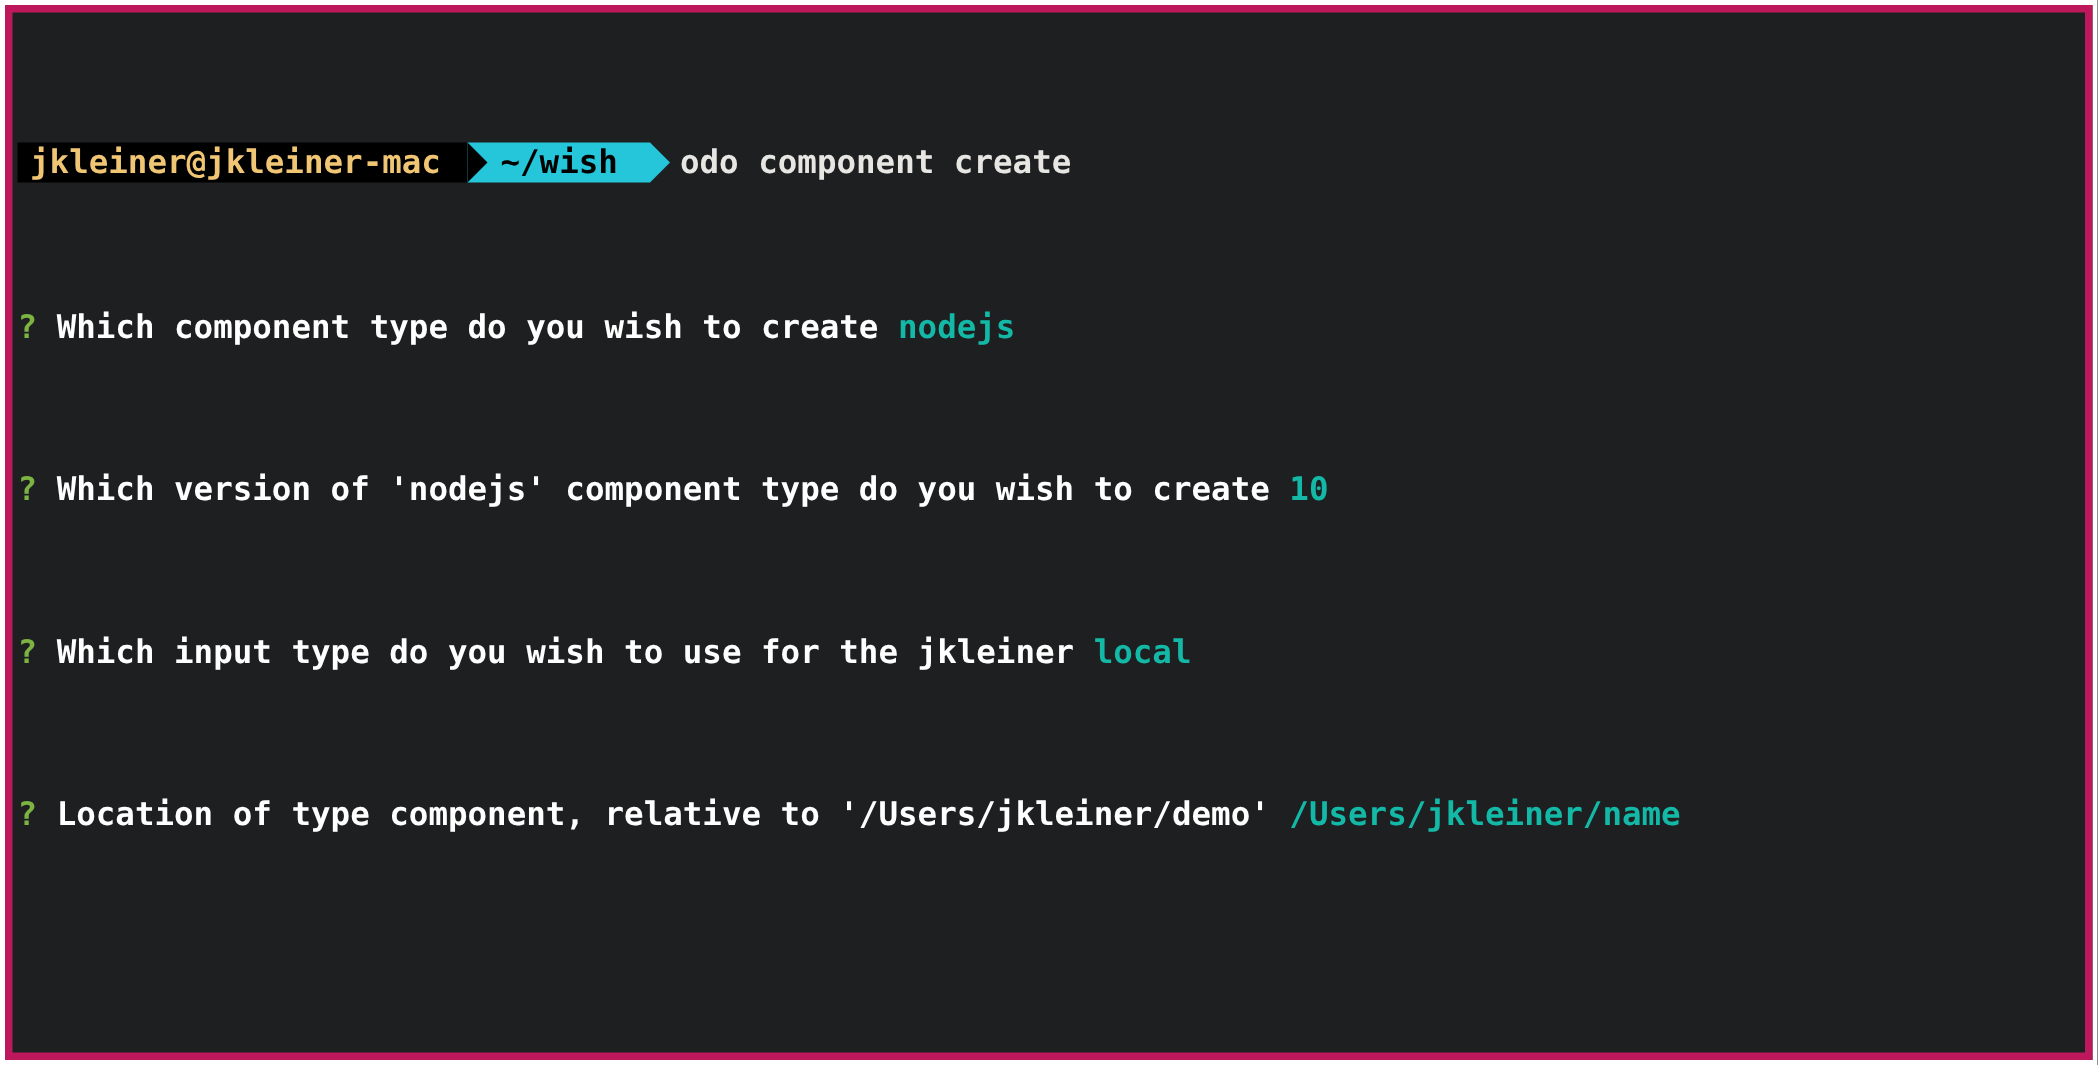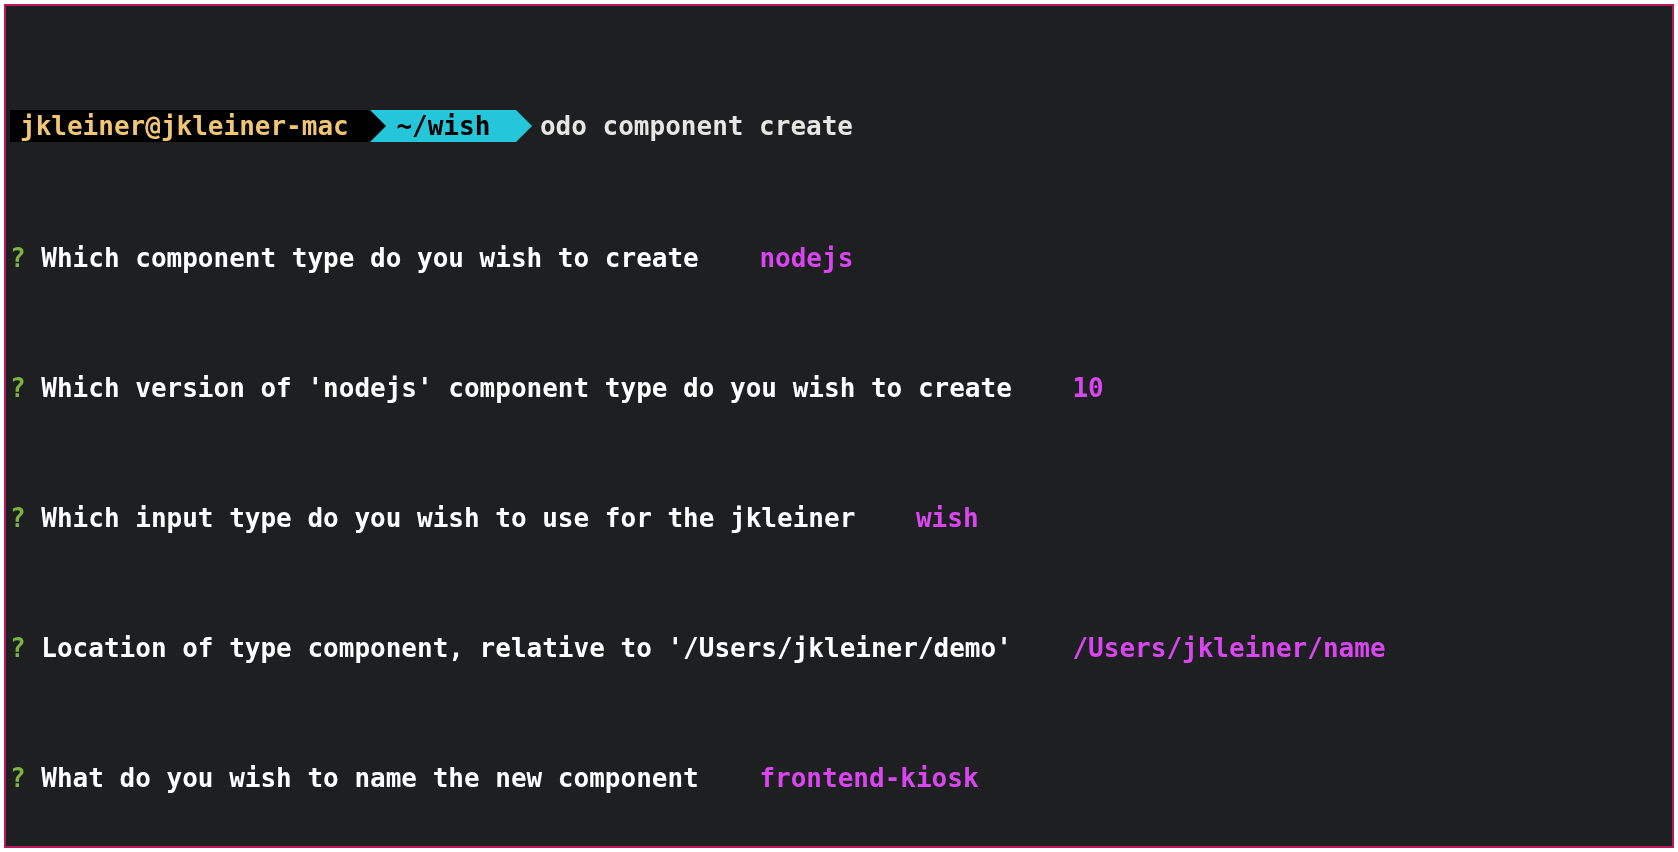--- a/index.html
+++ b/index.html
@@ -4,21 +4,21 @@
 <style>
   * { margin: 0; padding: 0; box-sizing: border-box; }
   body {
     background: #ffffff;
     width: 1678px;
     height: 852px;
     padding: 4px;
   }
   .terminal {
     background: #1d1f21;
-    border: 2px solid #be185d;
+    border: 6px solid #be185d;
     width: 100%;
     height: 100%;
     font-family: "Menlo", "Monaco", "Consolas", monospace;
     font-size: 26px;
     font-weight: bold;
     line-height: 1.25;
     color: #e8e6e3;
     padding: 6px 4px;
     white-space: pre;
     overflow: hidden;
@@ -60,42 +60,41 @@
     border-top: 16px solid transparent;
     border-bottom: 16px solid transparent;
   }
   .prompt-cmd {
     color: #e8e6e3;
     padding-left: 24px;
   }
   .line { white-space: pre-wrap; word-break: break-all; }
   .qe { color: #7cb342; } 
   .white { color: #ffffff; }
-  .cyan { color: #d946ef; margin-left: 45px; }
+  .cyan { color: #14b8a6; }
 </style>
 </head>
 <body>
 
 <div class="terminal">
 
   <div class="prompt-line">
     <span class="prompt-user">jkleiner@jkleiner-mac </span>
     <span class="prompt-path">~/wish </span>
     <span class="prompt-cmd">odo component create</span>
   </div>
 
   <div class="line"><span class="qe">?</span><span class="white"> Which component type do you wish to create </span><span class="cyan">nodejs</span></div>
 
   <div class="line"><span class="qe">?</span><span class="white"> Which version of 'nodejs' component type do you wish to create </span><span class="cyan">10</span></div>
 
-  <div class="line"><span class="qe">?</span><span class="white"> Which input type do you wish to use for the jkleiner </span><span class="cyan">wish</span></div>
+  <div class="line"><span class="qe">?</span><span class="white"> Which input type do you wish to use for the jkleiner </span><span class="cyan">local</span></div>
 
   <div class="line"><span class="qe">?</span><span class="white"> Location of type component, relative to '/Users/jkleiner/demo' </span><span class="cyan">/Users/jkleiner/name</span></div>
 
-  <div class="line"><span class="qe">?</span><span class="white"> What do you wish to name the new component </span><span class="cyan">frontend-kiosk</span></div>
 
   
 
   
 
   
 
   
   
 

